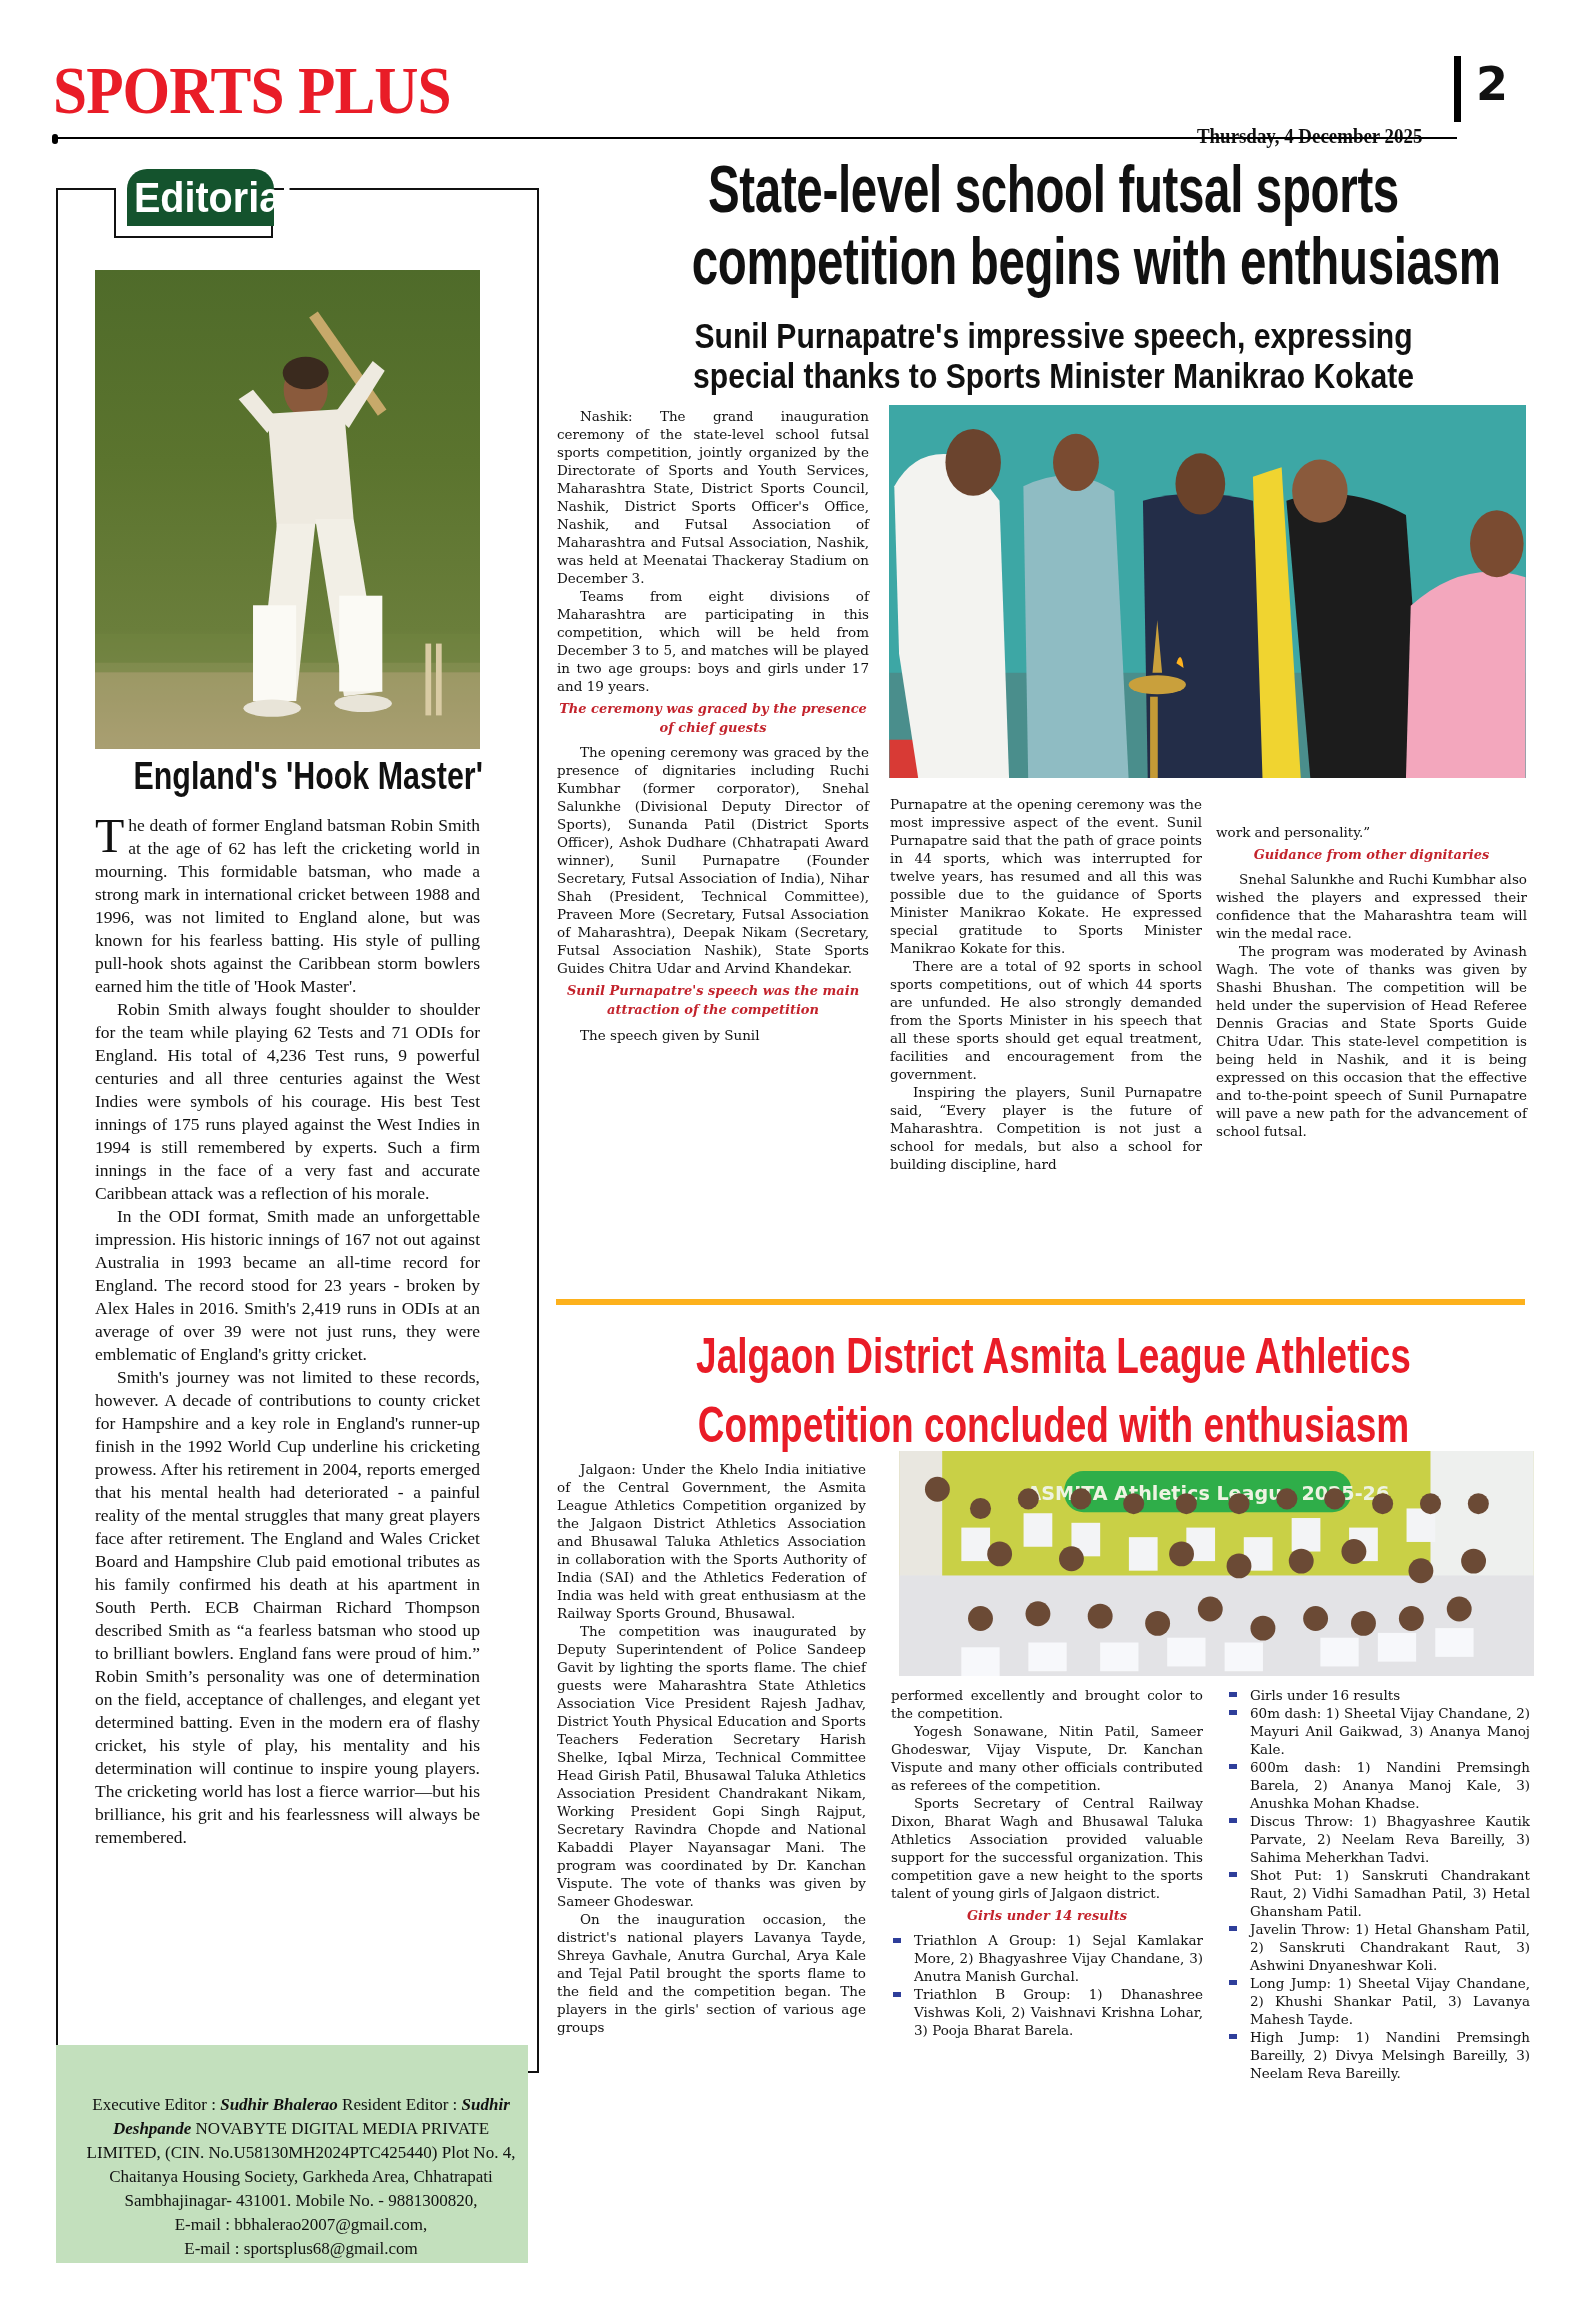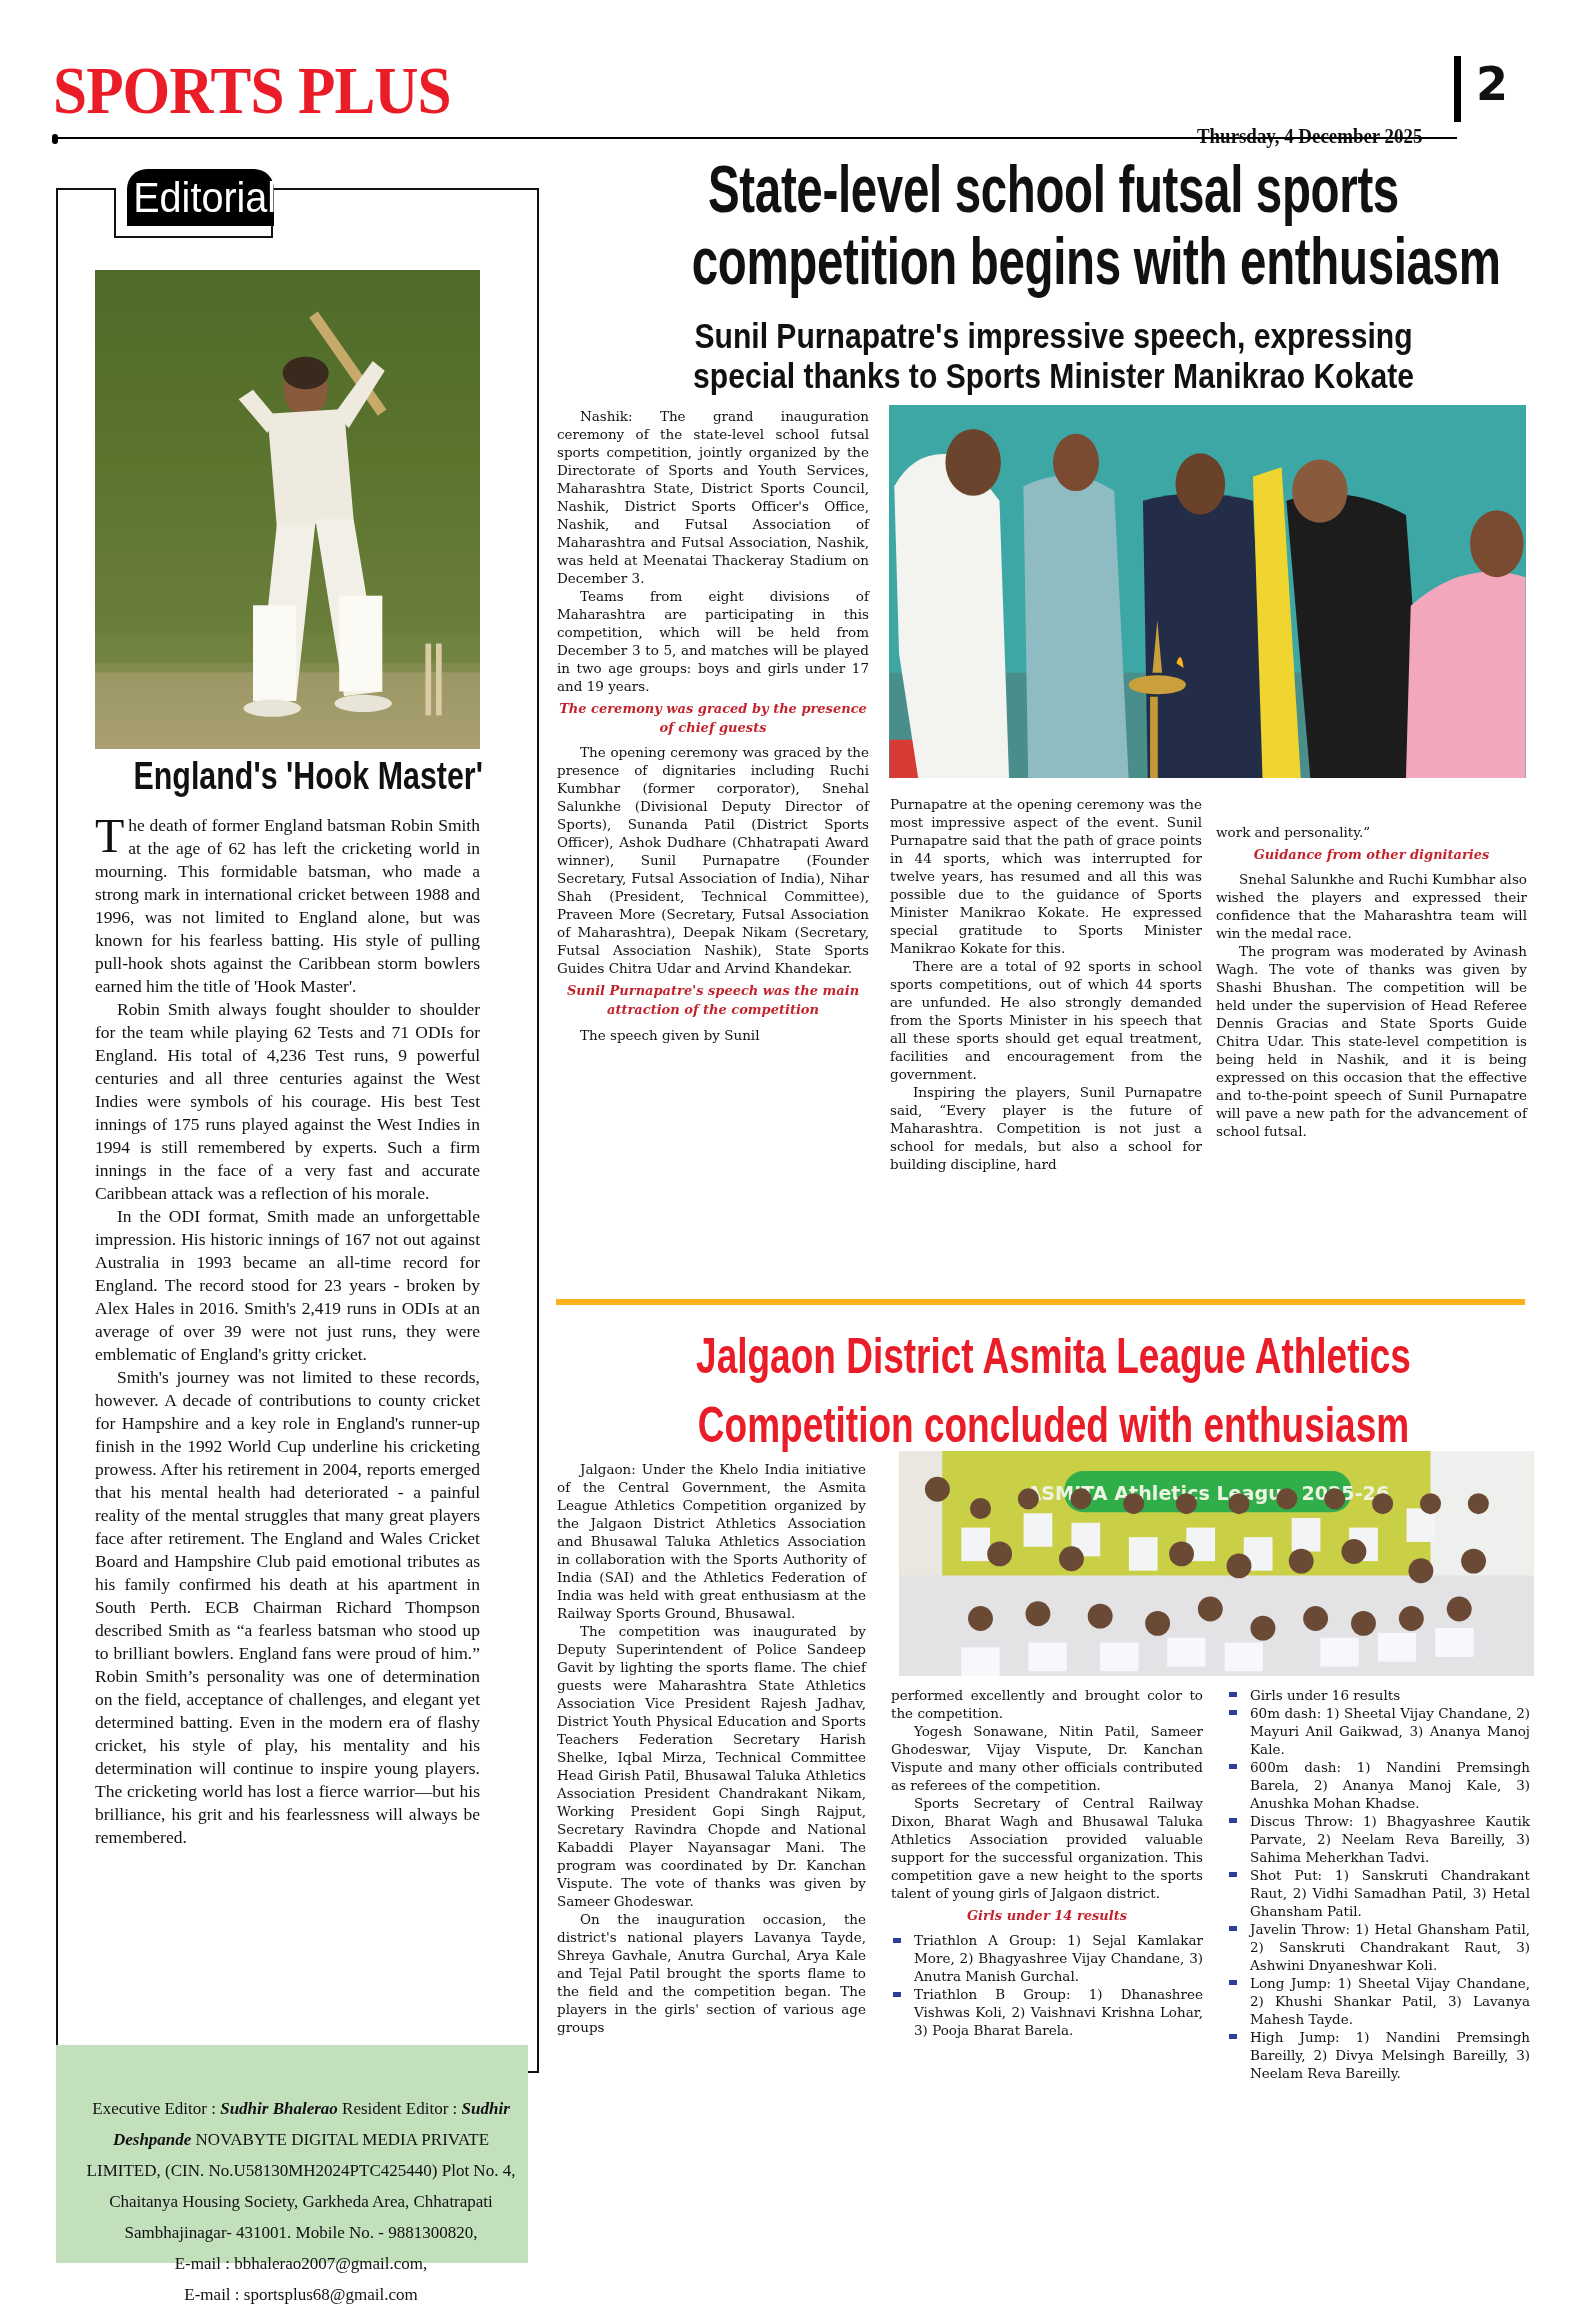--- a/index.html
+++ b/index.html
@@ -12,30 +12,30 @@
   .masthead { left: 53px; top: 56px; font-family: "Liberation Serif", serif; font-weight: bold; color: #e91c27; font-size: 68px; letter-spacing: -1px; transform: scaleX(0.9); transform-origin: left top; line-height: 1; }
   .page-num-bar { left: 1454px; top: 56px; width: 7.2px; height: 66px; background: #000; }
   .page-num { left: 1476px; top: 61px; font-family: "DejaVu Sans", sans-serif; font-weight: bold; font-size: 46px; line-height: 1; }
   .dateline { left: 1197px; top: 124px; font-family: "Liberation Serif", serif; font-weight: bold; font-size: 21px; transform: scaleX(0.9); transform-origin: left top; white-space: nowrap; }
   .rule-top { left: 54px; top: 137px; width: 1403px; height: 2.4px; background: #000; }
   .rule-dot { left: 52px; top: 134px; width: 5.7px; height: 9.6px; border-radius: 2.9px; background: #000; }
 
   
   .edit-frame { left: 56px; top: 188px; width: 483px; height: 1885px; border: 2.4px solid #111; }
   .edit-bracket { left: 114px; top: 188px; width: 159px; height: 50px; border-left: 2.4px solid #111; border-right: 2.4px solid #111; border-bottom: 2.4px solid #111; background: #fff; }
-  .edit-tab { left: 127px; top: 169px; width: 147px; height: 57px; background: #000000; border-radius: 20px 20px 0 0; color: #fff; font-family: "Liberation Sans", sans-serif; font-weight: normal; font-size: 43px; text-align: center; line-height: 57px; }
+  .edit-tab { left: 127px; top: 169px; width: 147px; height: 57px; background: #14532d; border-radius: 20px 20px 0 0; color: #fff; font-family: "Liberation Sans", sans-serif; font-weight: bold; font-size: 43px; text-align: center; line-height: 57px; }
   .edit-tab span { display: inline-block; transform: scaleX(0.92); }
   .edit-photo { left: 95px; top: 270px; width: 385px; height: 479px; overflow: hidden; background: linear-gradient(180deg, #4f6b2a 0%, #5b742e 40%, #6a7e3b 75%, #9a9468 100%); }
   .edit-headline { left: 95px; top: 757px; width: 385px; font-family: "Liberation Sans", sans-serif; font-weight: bold; font-size: 38px; text-align: center; transform: scaleX(0.8); transform-origin: center top; white-space: nowrap; line-height: 1.05; }
   .edit-body { left: 95px; top: 814px; width: 385px; font-family: "Liberation Serif", serif; font-size: 17.5px; line-height: 23px; text-align: justify; }
   .edit-body p { text-indent: 22px; }
   .edit-body p.first { text-indent: 0; }
   .dropcap { float: left; font-size: 48px; line-height: 39px; margin: 1.9px 3.8px 0 0; }
 
-  .credits { left: 56px; top: 2045px; width: 472px; height: 218px; background: #c3e0bd; font-family: "Liberation Serif", serif; font-size: 17px; line-height: 31px; text-align: center; padding-top: 48px; color: #111; padding-left: 18px; }
+  .credits { left: 56px; top: 2045px; width: 472px; height: 218px; background: #c3e0bd; font-family: "Liberation Serif", serif; font-size: 17px; line-height: 24px; text-align: center; padding-top: 48px; color: #111; padding-left: 18px; }
   .credits i { font-weight: bold; }
 
   
   .main-hl { left: 551px; top: 153px; width: 1005px; font-family: "Liberation Sans", sans-serif; font-weight: bold; font-size: 66px; line-height: 72px; text-align: center; transform: scaleX(0.72); transform-origin: center top; white-space: nowrap; letter-spacing: -0.5px; }
   .main-sub { left: 551px; top: 316px; width: 1005px; font-family: "Liberation Sans", sans-serif; font-weight: bold; font-size: 35px; line-height: 40px; text-align: center; transform: scaleX(0.86); transform-origin: center top; white-space: nowrap; }
 
   .col { font-family: "DejaVu Serif", serif; font-size: 13.5px; line-height: 18px; text-align: justify; color: #111; }
   .col p { text-indent: 23px; }
   .col p.noind { text-indent: 0; }
   .subhead { color: #c3232c; font-family: "DejaVu Serif", serif; font-weight: bold; font-style: italic; font-size: 13px; line-height: 19px; text-align: center; margin: 3.8px 0 6.7px; }

